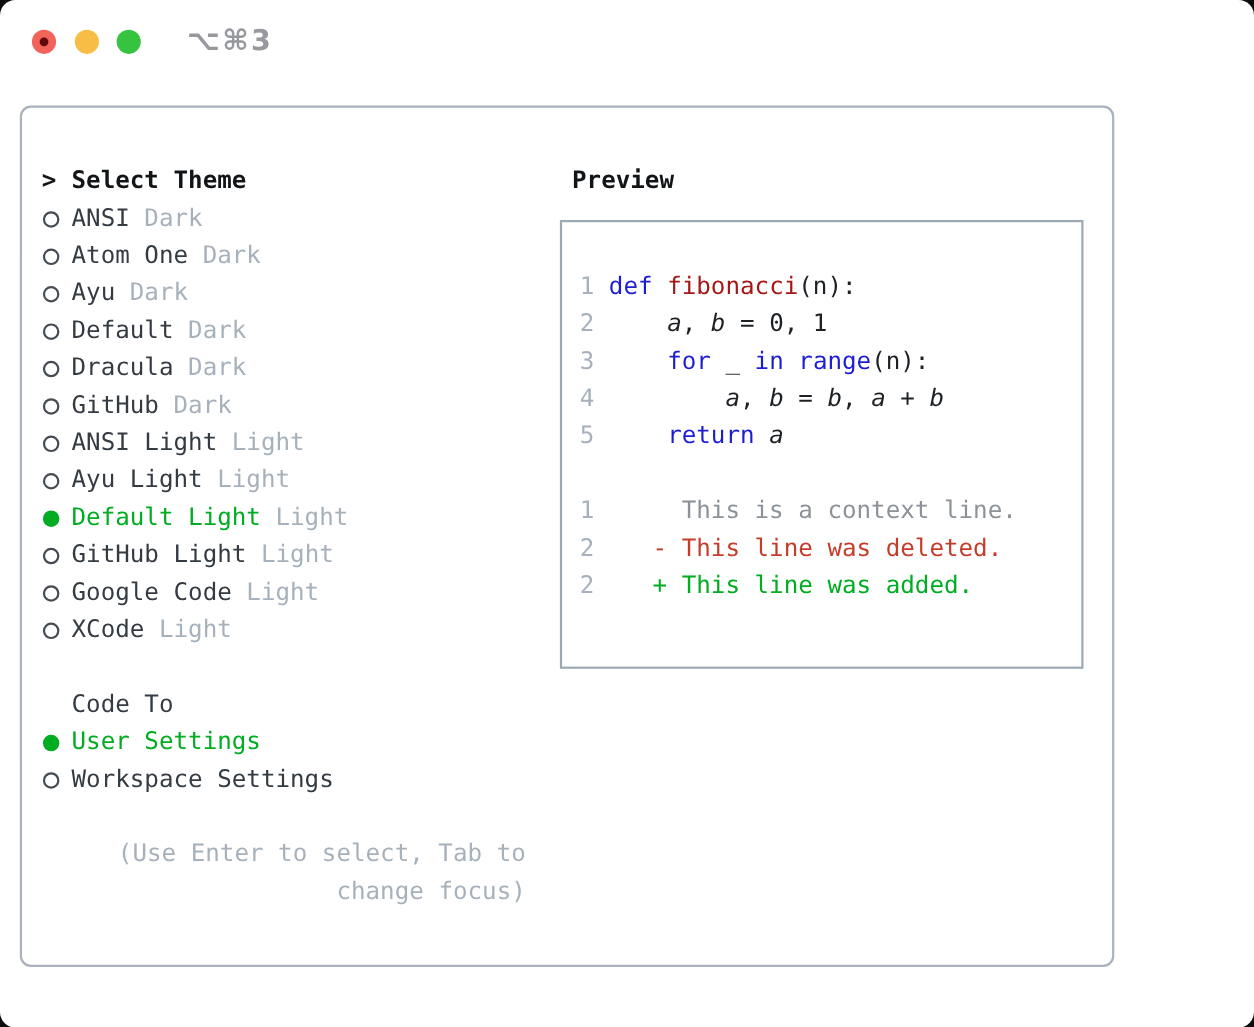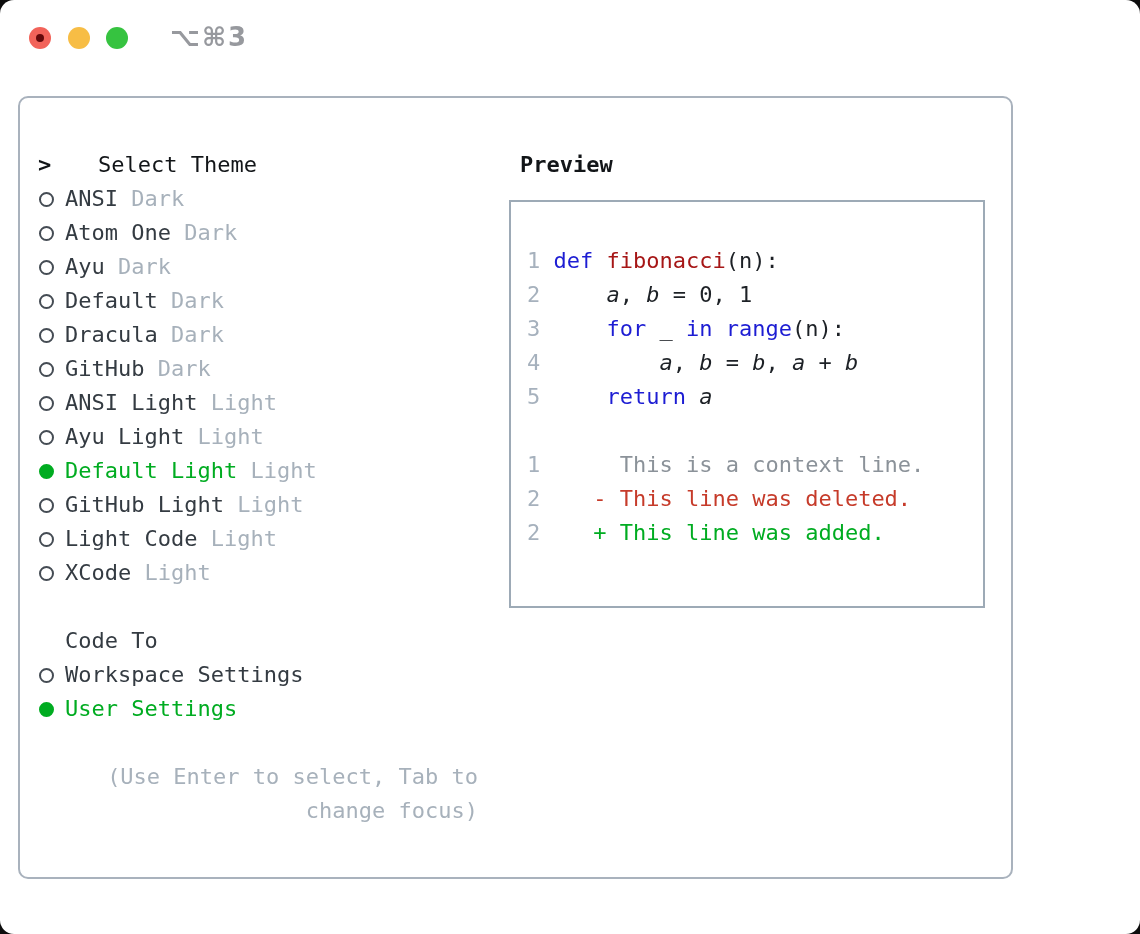--- a/index.html
+++ b/index.html
@@ -58,21 +58,21 @@
   }
   .left-col{
     position:absolute;left:18px;top:50px;width:440px;
     font-size:22px;line-height:34px;color:var(--text);
   }
   .row{display:flex;align-items:center;height:34px;white-space:pre;}
   .marker{display:inline-flex;align-items:center;width:27px;flex:0 0 27px;}
   .prompt-char{font-weight:bold;color:var(--header-text);}
   .radio{width:11px;height:11px;border-radius:50%;border:2px solid var(--circle);box-sizing:content-box;margin-left:1px;}
   .radio.filled{background:var(--green);border-color:var(--green);}
-  .header-row .label{font-weight:normal;color:var(--header-text);margin-left:33px;}
+  .header-row .label{font-weight:bold;color:var(--header-text);}
   .item-label{color:var(--text);}
   .item-tag{color:var(--muted);}
   .selected .item-label{color:var(--green);}
   .section-gap{height:34px;}
   .help-text{
     margin-top:34px;color:var(--muted);
     white-space:normal;word-break:normal;text-align:right;
   }
   
   .preview-header{
@@ -123,33 +123,33 @@
           <div class="row"><span class="marker"><span class="radio"></span></span><span class="item-label">ANSI</span><span class="item-tag"> Dark</span></div>
           <div class="row"><span class="marker"><span class="radio"></span></span><span class="item-label">Atom One</span><span class="item-tag"> Dark</span></div>
           <div class="row"><span class="marker"><span class="radio"></span></span><span class="item-label">Ayu</span><span class="item-tag"> Dark</span></div>
           <div class="row"><span class="marker"><span class="radio"></span></span><span class="item-label">Default</span><span class="item-tag"> Dark</span></div>
           <div class="row"><span class="marker"><span class="radio"></span></span><span class="item-label">Dracula</span><span class="item-tag"> Dark</span></div>
           <div class="row"><span class="marker"><span class="radio"></span></span><span class="item-label">GitHub</span><span class="item-tag"> Dark</span></div>
           <div class="row"><span class="marker"><span class="radio"></span></span><span class="item-label">ANSI Light</span><span class="item-tag"> Light</span></div>
           <div class="row"><span class="marker"><span class="radio"></span></span><span class="item-label">Ayu Light</span><span class="item-tag"> Light</span></div>
           <div class="row selected"><span class="marker"><span class="radio filled"></span></span><span class="item-label">Default Light</span><span class="item-tag"> Light</span></div>
           <div class="row"><span class="marker"><span class="radio"></span></span><span class="item-label">GitHub Light</span><span class="item-tag"> Light</span></div>
-          <div class="row"><span class="marker"><span class="radio"></span></span><span class="item-label">Light Code</span><span class="item-tag"> Light</span></div>
+          <div class="row"><span class="marker"><span class="radio"></span></span><span class="item-label">Google Code</span><span class="item-tag"> Light</span></div>
           <div class="row"><span class="marker"><span class="radio"></span></span><span class="item-label">XCode</span><span class="item-tag"> Light</span></div>
         </div>
 
       <div class="section-gap"></div>
 
       <div class="row">
         <span class="marker"></span><span>Code To</span>
       </div>
 
       <div id="apply-list">
+          <div class="row selected"><span class="marker"><span class="radio filled"></span></span><span class="item-label">User Settings</span></div>
           <div class="row"><span class="marker"><span class="radio"></span></span><span class="item-label">Workspace Settings</span></div>
-          <div class="row selected"><span class="marker"><span class="radio filled"></span></span><span class="item-label">User Settings</span></div>
         </div>
 
       <div class="help-text">(Use Enter to select, Tab to change focus)</div>
     </div>
 
     <div class="preview-header">Preview</div>
 
     <div class="preview-box">
       <div class="code-area" id="code-area"><div class="code-line"><span class="seg-num">1</span><span class="seg-plain"> </span><span class="seg-kw">def</span><span class="seg-plain"> </span><span class="seg-fn">fibonacci</span><span class="seg-plain">(n):</span></div><div class="code-line"><span class="seg-num">2</span><span class="seg-plain">     </span><span class="seg-var">a</span><span class="seg-plain">, </span><span class="seg-var">b</span><span class="seg-plain"> = 0, 1</span></div><div class="code-line"><span class="seg-num">3</span><span class="seg-plain">     </span><span class="seg-kw">for</span><span class="seg-plain"> _ </span><span class="seg-kw">in</span><span class="seg-plain"> </span><span class="seg-kw">range</span><span class="seg-plain">(n):</span></div><div class="code-line"><span class="seg-num">4</span><span class="seg-plain">         </span><span class="seg-var">a</span><span class="seg-plain">, </span><span class="seg-var">b</span><span class="seg-plain"> = </span><span class="seg-var">b</span><span class="seg-plain">, </span><span class="seg-var">a</span><span class="seg-plain"> + </span><span class="seg-var">b</span></div><div class="code-line"><span class="seg-num">5</span><span class="seg-plain">     </span><span class="seg-kw">return</span><span class="seg-plain"> </span><span class="seg-var">a</span></div><div class="code-line"></div><div class="code-line"><span class="seg-num">1</span><span class="seg-ctx">      This is a context line.</span></div><div class="code-line"><span class="seg-num">2</span><span class="seg-del">    - This line was deleted.</span></div><div class="code-line"><span class="seg-num">2</span><span class="seg-add">    + This line was added.</span></div></div>
     </div>

